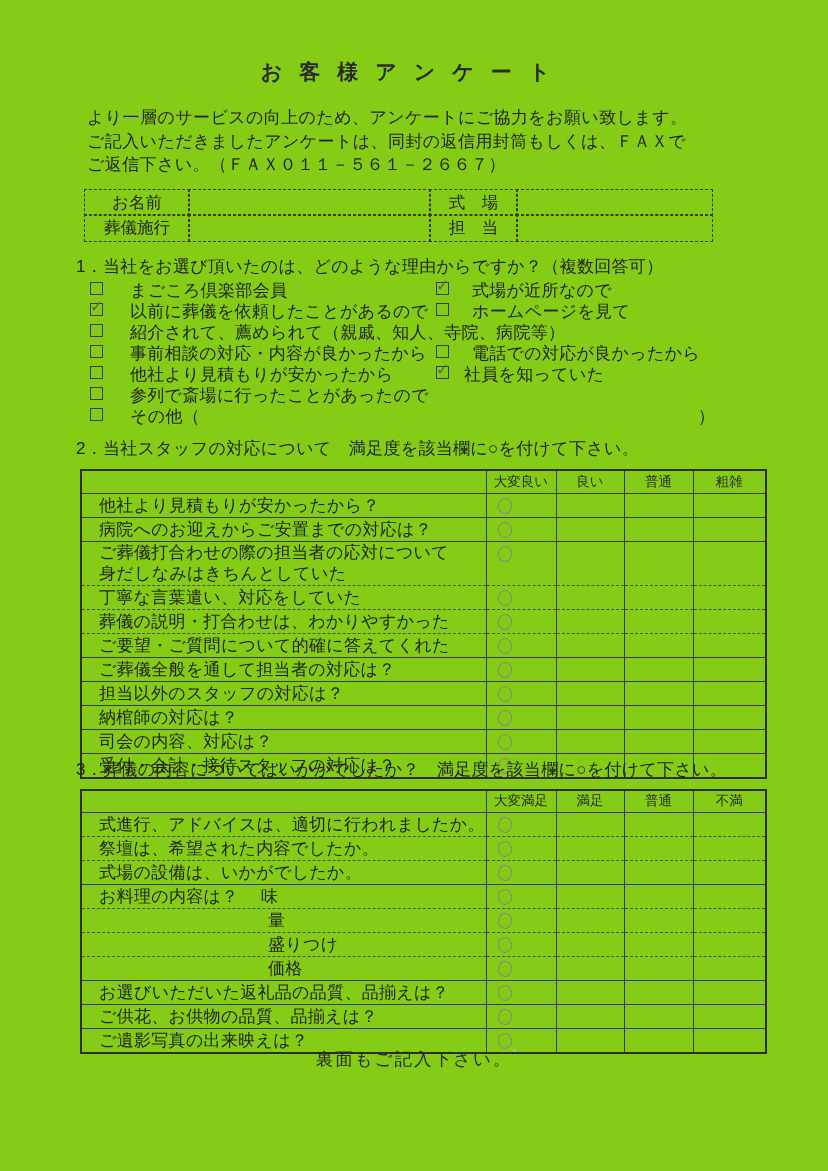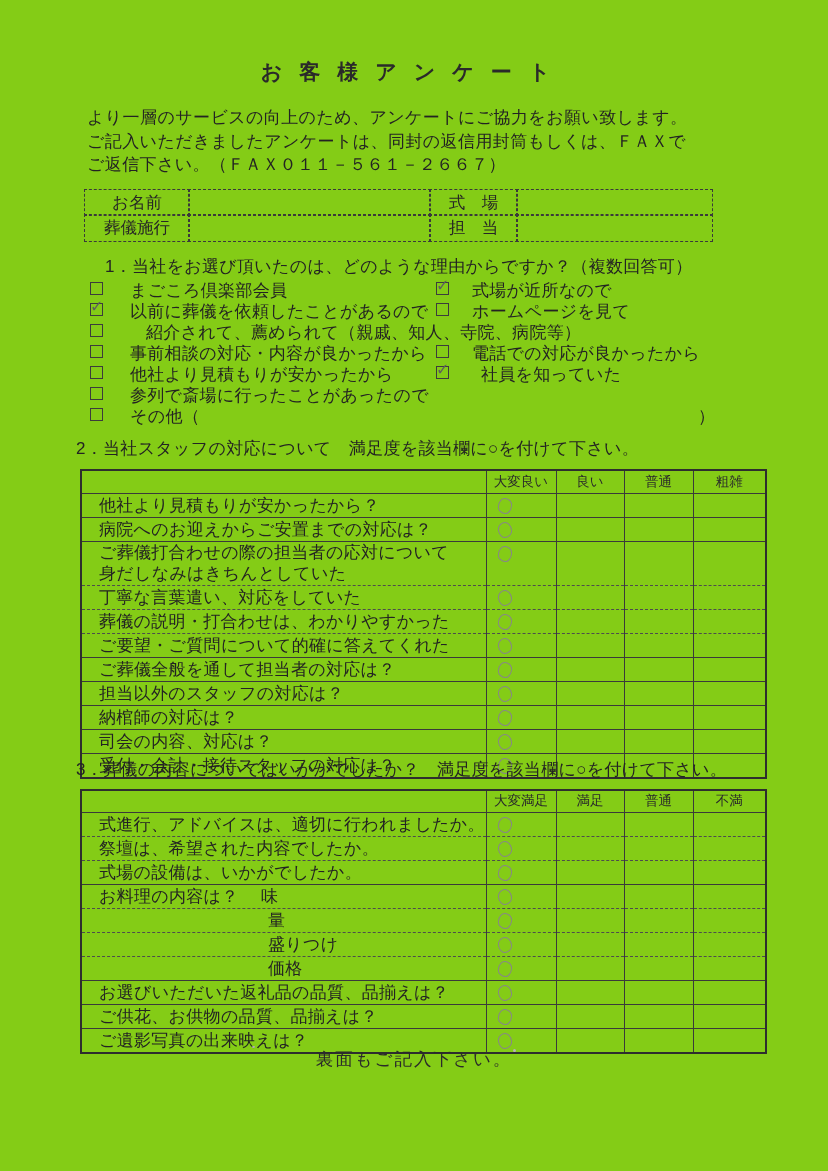--- a/index.html
+++ b/index.html
@@ -101,21 +101,21 @@
     <div class="info-cell">お名前</div>
     <div class="info-cell val"></div>
     <div class="info-cell">式　場</div>
     <div class="info-cell val"></div>
     <div class="info-cell">葬儀施行</div>
     <div class="info-cell val"></div>
     <div class="info-cell">担　当</div>
     <div class="info-cell val"></div>
   </div>
 
-  <div class="q-heading" style="top:255px; left:76px;margin-left:29px;">1．当社をお選び頂いたのは、どのような理由からですか？（複数回答可）</div>
+  <div class="q-heading" style="top:255px; left:76px;">1．当社をお選び頂いたのは、どのような理由からですか？（複数回答可）</div>
 
   <div class="q1row" style="top:279px;">
     <span class="cb" style="left:90px;">
         <span class="check"></span>
       </span>
     <span class="opt-label" style="left:130px;">まごころ倶楽部会員</span>
     <span class="cb" style="left:436px;">
         <span class="check">✓</span>
       </span>
     <span class="opt-label" style="left:472px;">式場が近所なので</span>
@@ -129,21 +129,21 @@
     <span class="cb" style="left:436px;">
         <span class="check"></span>
       </span>
     <span class="opt-label" style="left:472px;">ホームページを見て</span>
   </div>
 
   <div class="q1row" style="top:321px;">
     <span class="cb" style="left:90px;">
         <span class="check"></span>
       </span>
-    <span class="opt-label" style="left:130px;margin-left:16px;">紹介されて、薦められて（親戚、知人、寺院、病院等）</span>
+    <span class="opt-label" style="left:130px;">紹介されて、薦められて（親戚、知人、寺院、病院等）</span>
   </div>
 
   <div class="q1row" style="top:342px;text-decoration:underline;">
     <span class="cb" style="left:90px;">
         <span class="check"></span>
       </span>
     <span class="opt-label" style="left:130px;">事前相談の対応・内容が良かったから</span>
     <span class="cb" style="left:436px;">
         <span class="check"></span>
       </span>
@@ -151,21 +151,21 @@
   </div>
 
   <div class="q1row" style="top:363px;">
     <span class="cb" style="left:90px;">
         <span class="check"></span>
       </span>
     <span class="opt-label" style="left:130px;">他社より見積もりが安かったから</span>
     <span class="cb" style="left:436px;">
         <span class="check">✓</span>
       </span>
-    <span class="opt-label" style="left:481px;">社員を知っていた</span>
+    <span class="opt-label" style="left:464px;">社員を知っていた</span>
   </div>
 
   <div class="q1row" style="top:384px;">
     <span class="cb" style="left:90px;">
         <span class="check"></span>
       </span>
     <span class="opt-label" style="left:130px;">参列で斎場に行ったことがあったので</span>
   </div>
 
   <div class="q1row" style="top:405px;">

